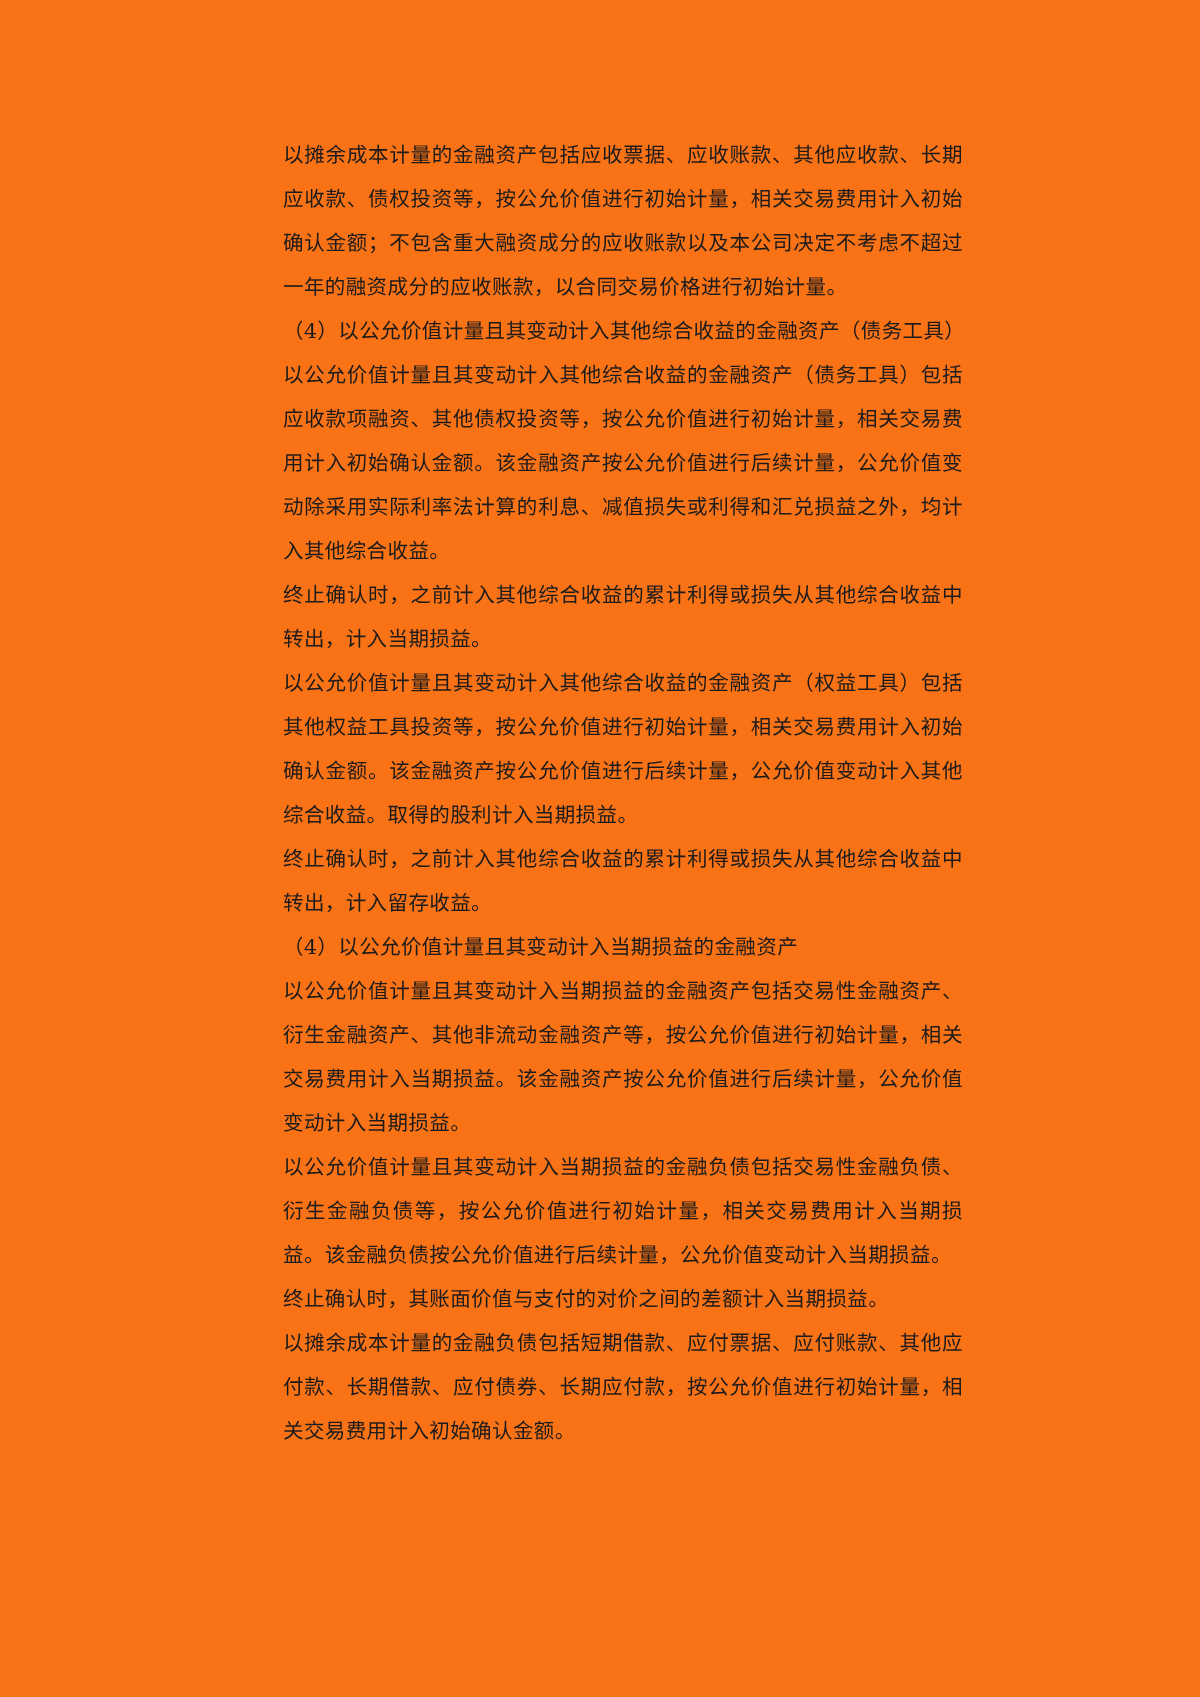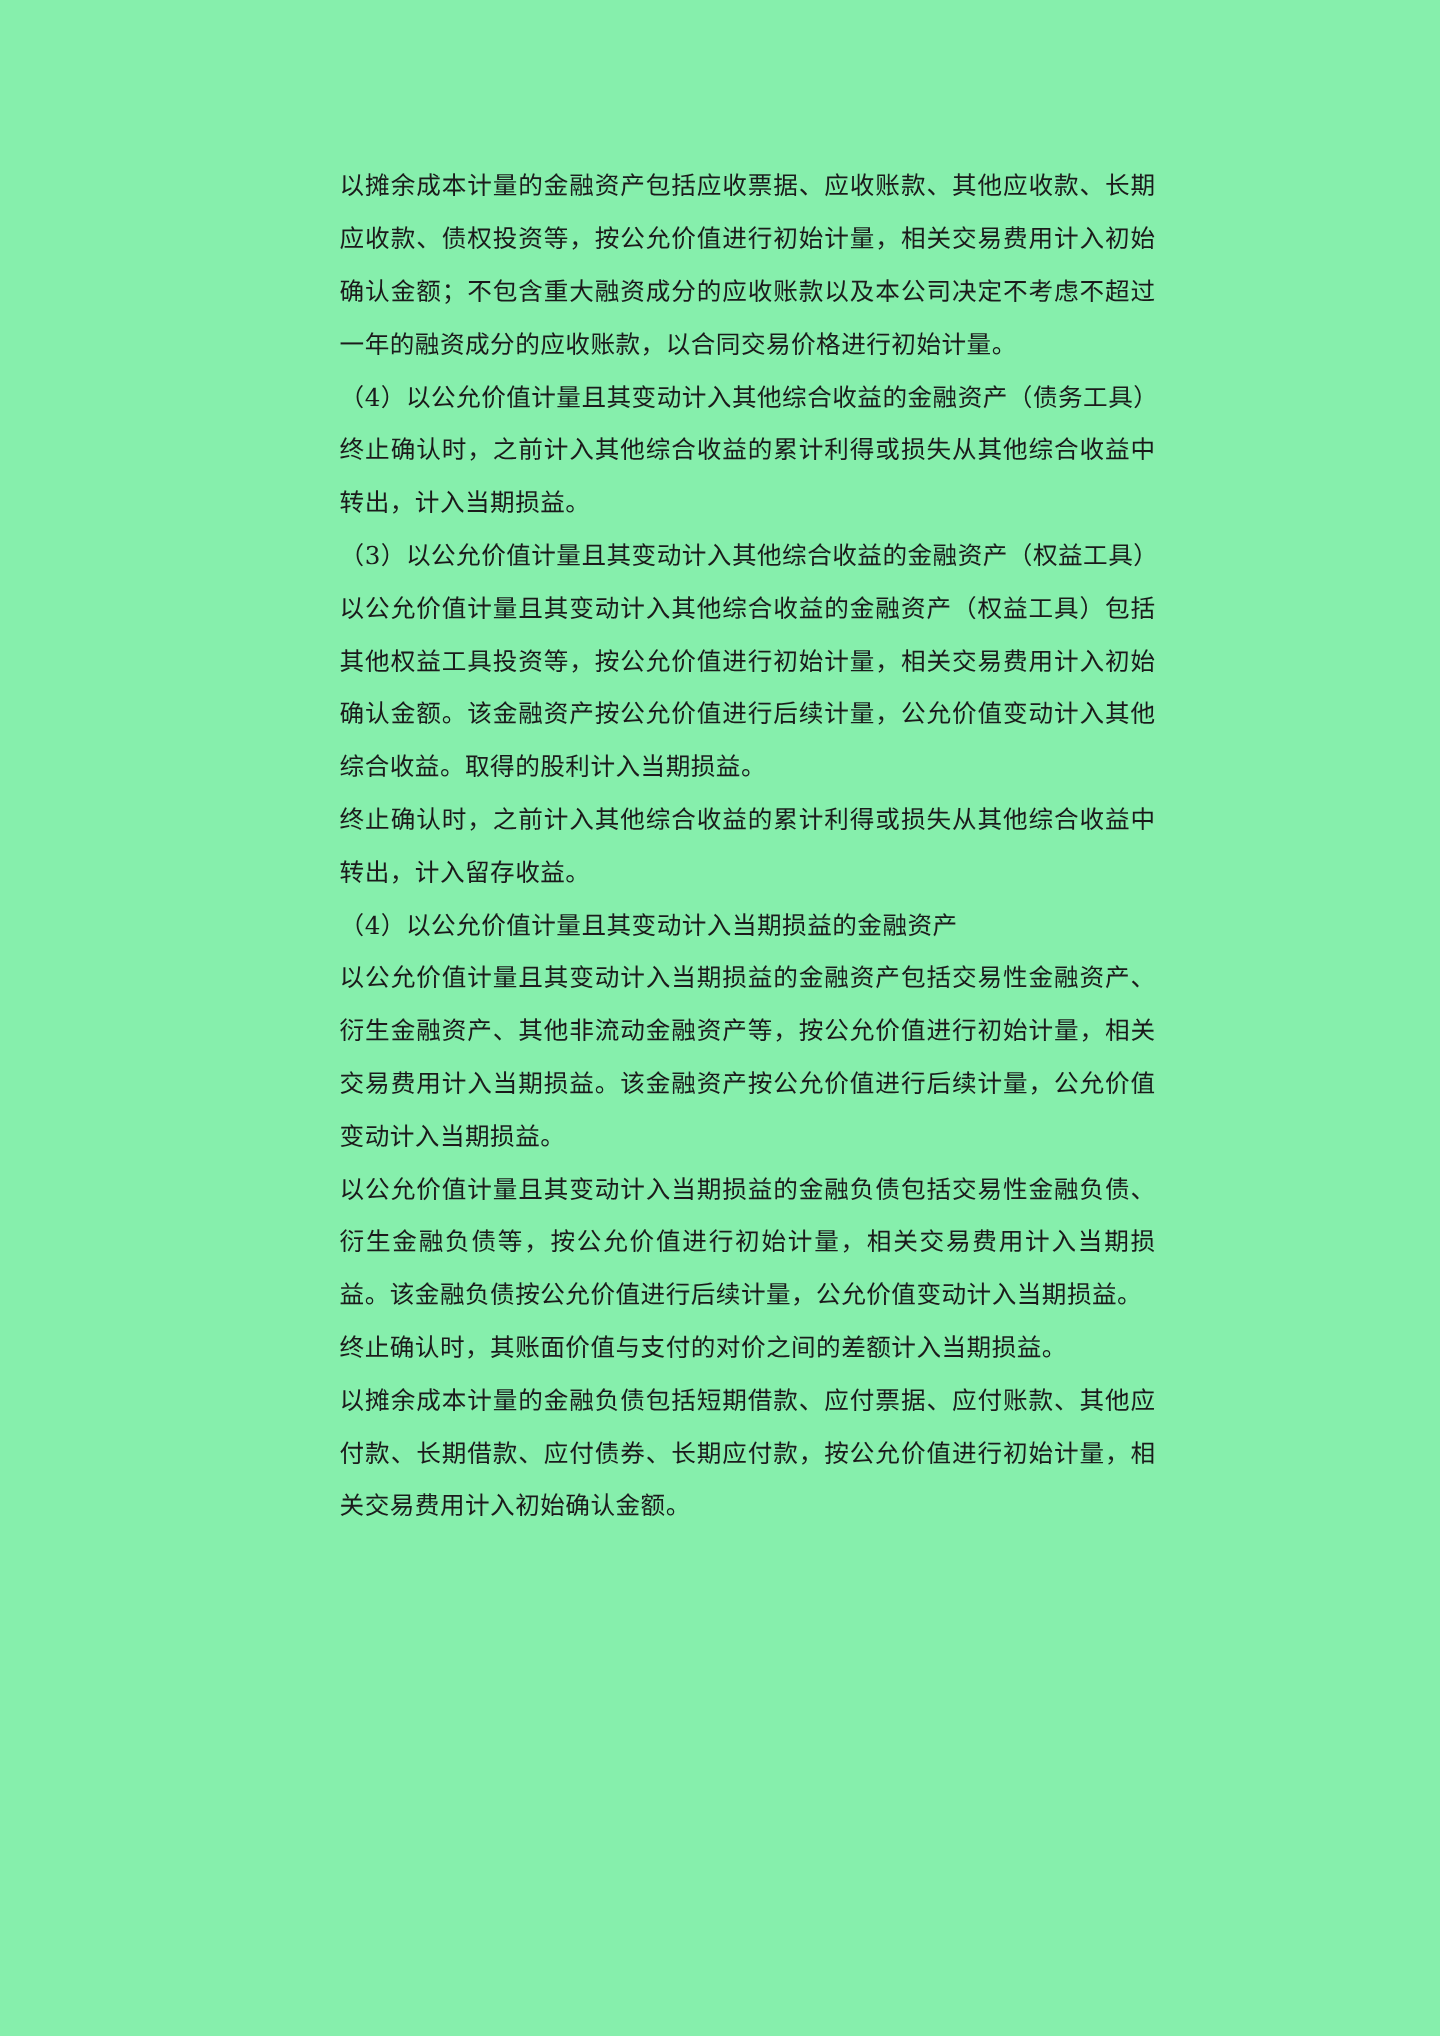--- a/index.html
+++ b/index.html
@@ -4,21 +4,21 @@
 <style>
   html, body {
     margin: 0;
     padding: 0;
     background: #ffffff;
   }
   .page {
     position: relative;
     width: 1200px;
     height: 1697px;
-    background: #86efac;
+    background: #f97316;
     margin: 0 auto;
     overflow: hidden;
   }
   .content {
     position: absolute;
     left: 283px;
     top: 133px;
     width: 680px;
   }
   .para {
@@ -36,22 +36,22 @@
     text-indent: 0;
   }
 </style>
 </head>
 <body>
 
 <div class="page">
   <div class="content">
     <p class="para">以摊余成本计量的金融资产包括应收票据、应收账款、其他应收款、长期应收款、债权投资等，按公允价值进行初始计量，相关交易费用计入初始确认金额；不包含重大融资成分的应收账款以及本公司决定不考虑不超过一年的融资成分的应收账款，以合同交易价格进行初始计量。</p>
     <p class="para indent">（4）以公允价值计量且其变动计入其他综合收益的金融资产（债务工具）</p>
+    <p class="para">以公允价值计量且其变动计入其他综合收益的金融资产（债务工具）包括应收款项融资、其他债权投资等，按公允价值进行初始计量，相关交易费用计入初始确认金额。该金融资产按公允价值进行后续计量，公允价值变动除采用实际利率法计算的利息、减值损失或利得和汇兑损益之外，均计入其他综合收益。</p>
     <p class="para">终止确认时，之前计入其他综合收益的累计利得或损失从其他综合收益中转出，计入当期损益。</p>
-    <p class="para indent">（3）以公允价值计量且其变动计入其他综合收益的金融资产（权益工具）</p>
     <p class="para">以公允价值计量且其变动计入其他综合收益的金融资产（权益工具）包括其他权益工具投资等，按公允价值进行初始计量，相关交易费用计入初始确认金额。该金融资产按公允价值进行后续计量，公允价值变动计入其他综合收益。取得的股利计入当期损益。</p>
     <p class="para">终止确认时，之前计入其他综合收益的累计利得或损失从其他综合收益中转出，计入留存收益。</p>
     <p class="para indent">（4）以公允价值计量且其变动计入当期损益的金融资产</p>
     <p class="para">以公允价值计量且其变动计入当期损益的金融资产包括交易性金融资产、衍生金融资产、其他非流动金融资产等，按公允价值进行初始计量，相关交易费用计入当期损益。该金融资产按公允价值进行后续计量，公允价值变动计入当期损益。</p>
     <p class="para">以公允价值计量且其变动计入当期损益的金融负债包括交易性金融负债、衍生金融负债等，按公允价值进行初始计量，相关交易费用计入当期损益。该金融负债按公允价值进行后续计量，公允价值变动计入当期损益。</p>
     <p class="para">终止确认时，其账面价值与支付的对价之间的差额计入当期损益。</p>
     <p class="para">以摊余成本计量的金融负债包括短期借款、应付票据、应付账款、其他应付款、长期借款、应付债券、长期应付款，按公允价值进行初始计量，相关交易费用计入初始确认金额。</p>
   </div>
 </div>
 

